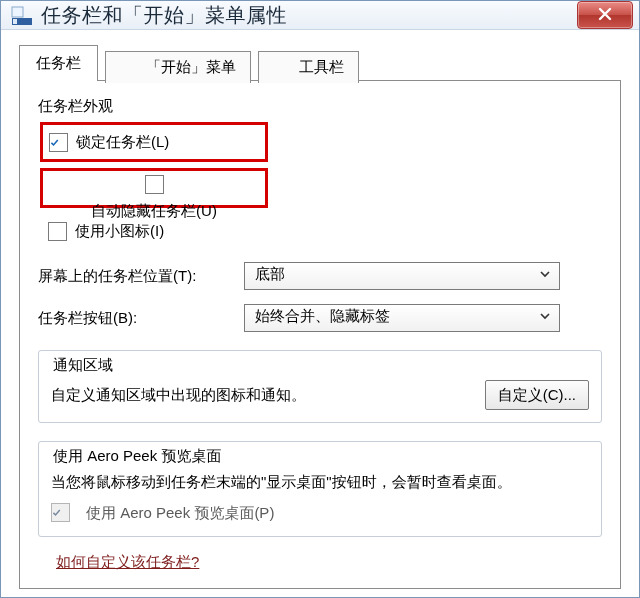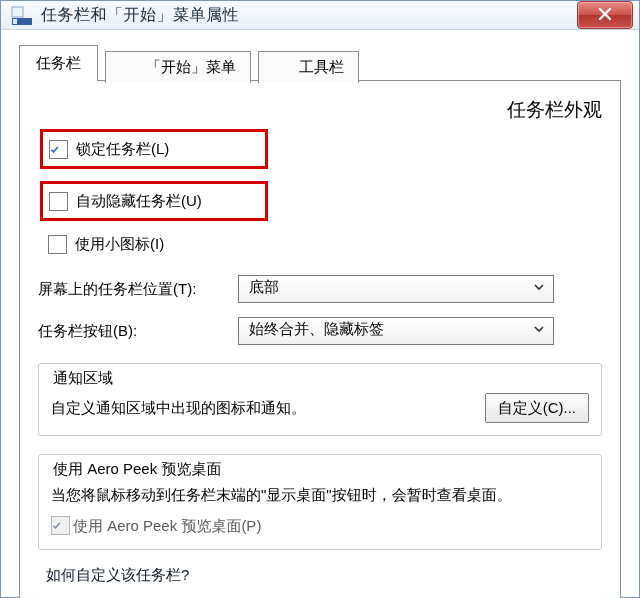--- a/index.html
+++ b/index.html
@@ -35,21 +35,21 @@
     width: 22px;
     height: 22px;
     margin-right: 8px;
     display: inline-flex;
     align-items: flex-end;
     justify-content: center;
   }
   .titlebar .tb-icon svg { width: 22px; height: 22px; }
   .titlebar .title {
     flex: 1;
-    font-size: 16px;
+    font-size: 20px;
     color: #1a2a3a;
     letter-spacing: .5px;
     white-space: nowrap;
   }
   .close-btn {
     width: 54px;
     height: 26px;
     border-radius: 4px;
     border: 1px solid #a33;
     background: linear-gradient(#e98b85, #c9544c 48%, #b1362e 52%, #c9544c);
@@ -102,23 +102,22 @@
     border: 1px solid #8c8c8c;
     background: #fff;
     margin-top: 0;
     position: relative;
     padding: 14px 18px 16px 18px;
     min-height: 440px;
     z-index: 1;
   }
 
   .section-title {
-    font-size: 19px;
+    font-size: 15px;
     margin: 2px 0 4px 0;
-    text-align: right;
   }
 
   .option-row {
     display: flex;
     align-items: center;
     gap: 8px;
     margin: 4px 0 4px 2px;
     padding: 4px 4px;
     height: 26px;
   }
@@ -151,21 +150,21 @@
     background: none;
   }
   .chk.checked svg { width: 13px; height: 13px; }
   .chk:not(.checked) svg { display:none; }
   .chk.disabled { background:#f0f0f0; border-color:#b5b5b5; }
 
   .form-row {
     display: flex;
     align-items: center;
     margin: 14px 0;
-    gap: 0;
+    gap: 6px;
   }
   .form-row .lbl { width: 200px; }
   .select {
     flex: none;
     width: 316px;
     height: 28px;
     border: 1px solid #7a7a7a;
     background: linear-gradient(#fff,#f1f1f1);
     display: flex;
     align-items: center;
@@ -212,31 +211,32 @@
   .notif-row {
     display:flex;
     align-items:center;
     gap:0;
   }
   .notif-row .desc { flex:1; }
 
   .aero-chk-row {
     display:flex;
     align-items:center;
-    gap:3px;
+    gap:16px;
     margin-top:8px;
     color:#5a5a5a;
   }
 
   .help-link {
-    color: #0f172a;
+    color: #7f1d1d;
+    text-decoration: underline;
     font-size: 15px;
     display:inline-block;
     margin-top: 16px;
-    margin-left: 8px;
+    margin-left: 18px;
   }
 </style>
 </head>
 <body>
 
 <div class="window">
 
   <div class="titlebar">
     <span class="tb-icon">
       <svg viewBox="0 0 22 22">
@@ -268,21 +268,21 @@
 
       <div class="option-row redbox" style="margin-top:6px;">
         <span class="chk checked">
           <svg viewBox="0 0 13 13">
               <path d="M2 7 L5 10 L11 3" fill="none" stroke="#1766b5" stroke-width="2.2"></path>
             </svg>
         </span>
         <span>锁定任务栏(L)</span>
       </div>
 
-      <div class="option-row redbox" style="margin-top:12px;">
+      <div class="option-row redbox" style="margin-top:6px;flex-direction:column;">
         <span class="chk">
           
         </span>
         <span>自动隐藏任务栏(U)</span>
       </div>
 
       <div class="option-row" style="margin-top:6px; margin-left:6px;">
         <span class="chk">
           
         </span>

